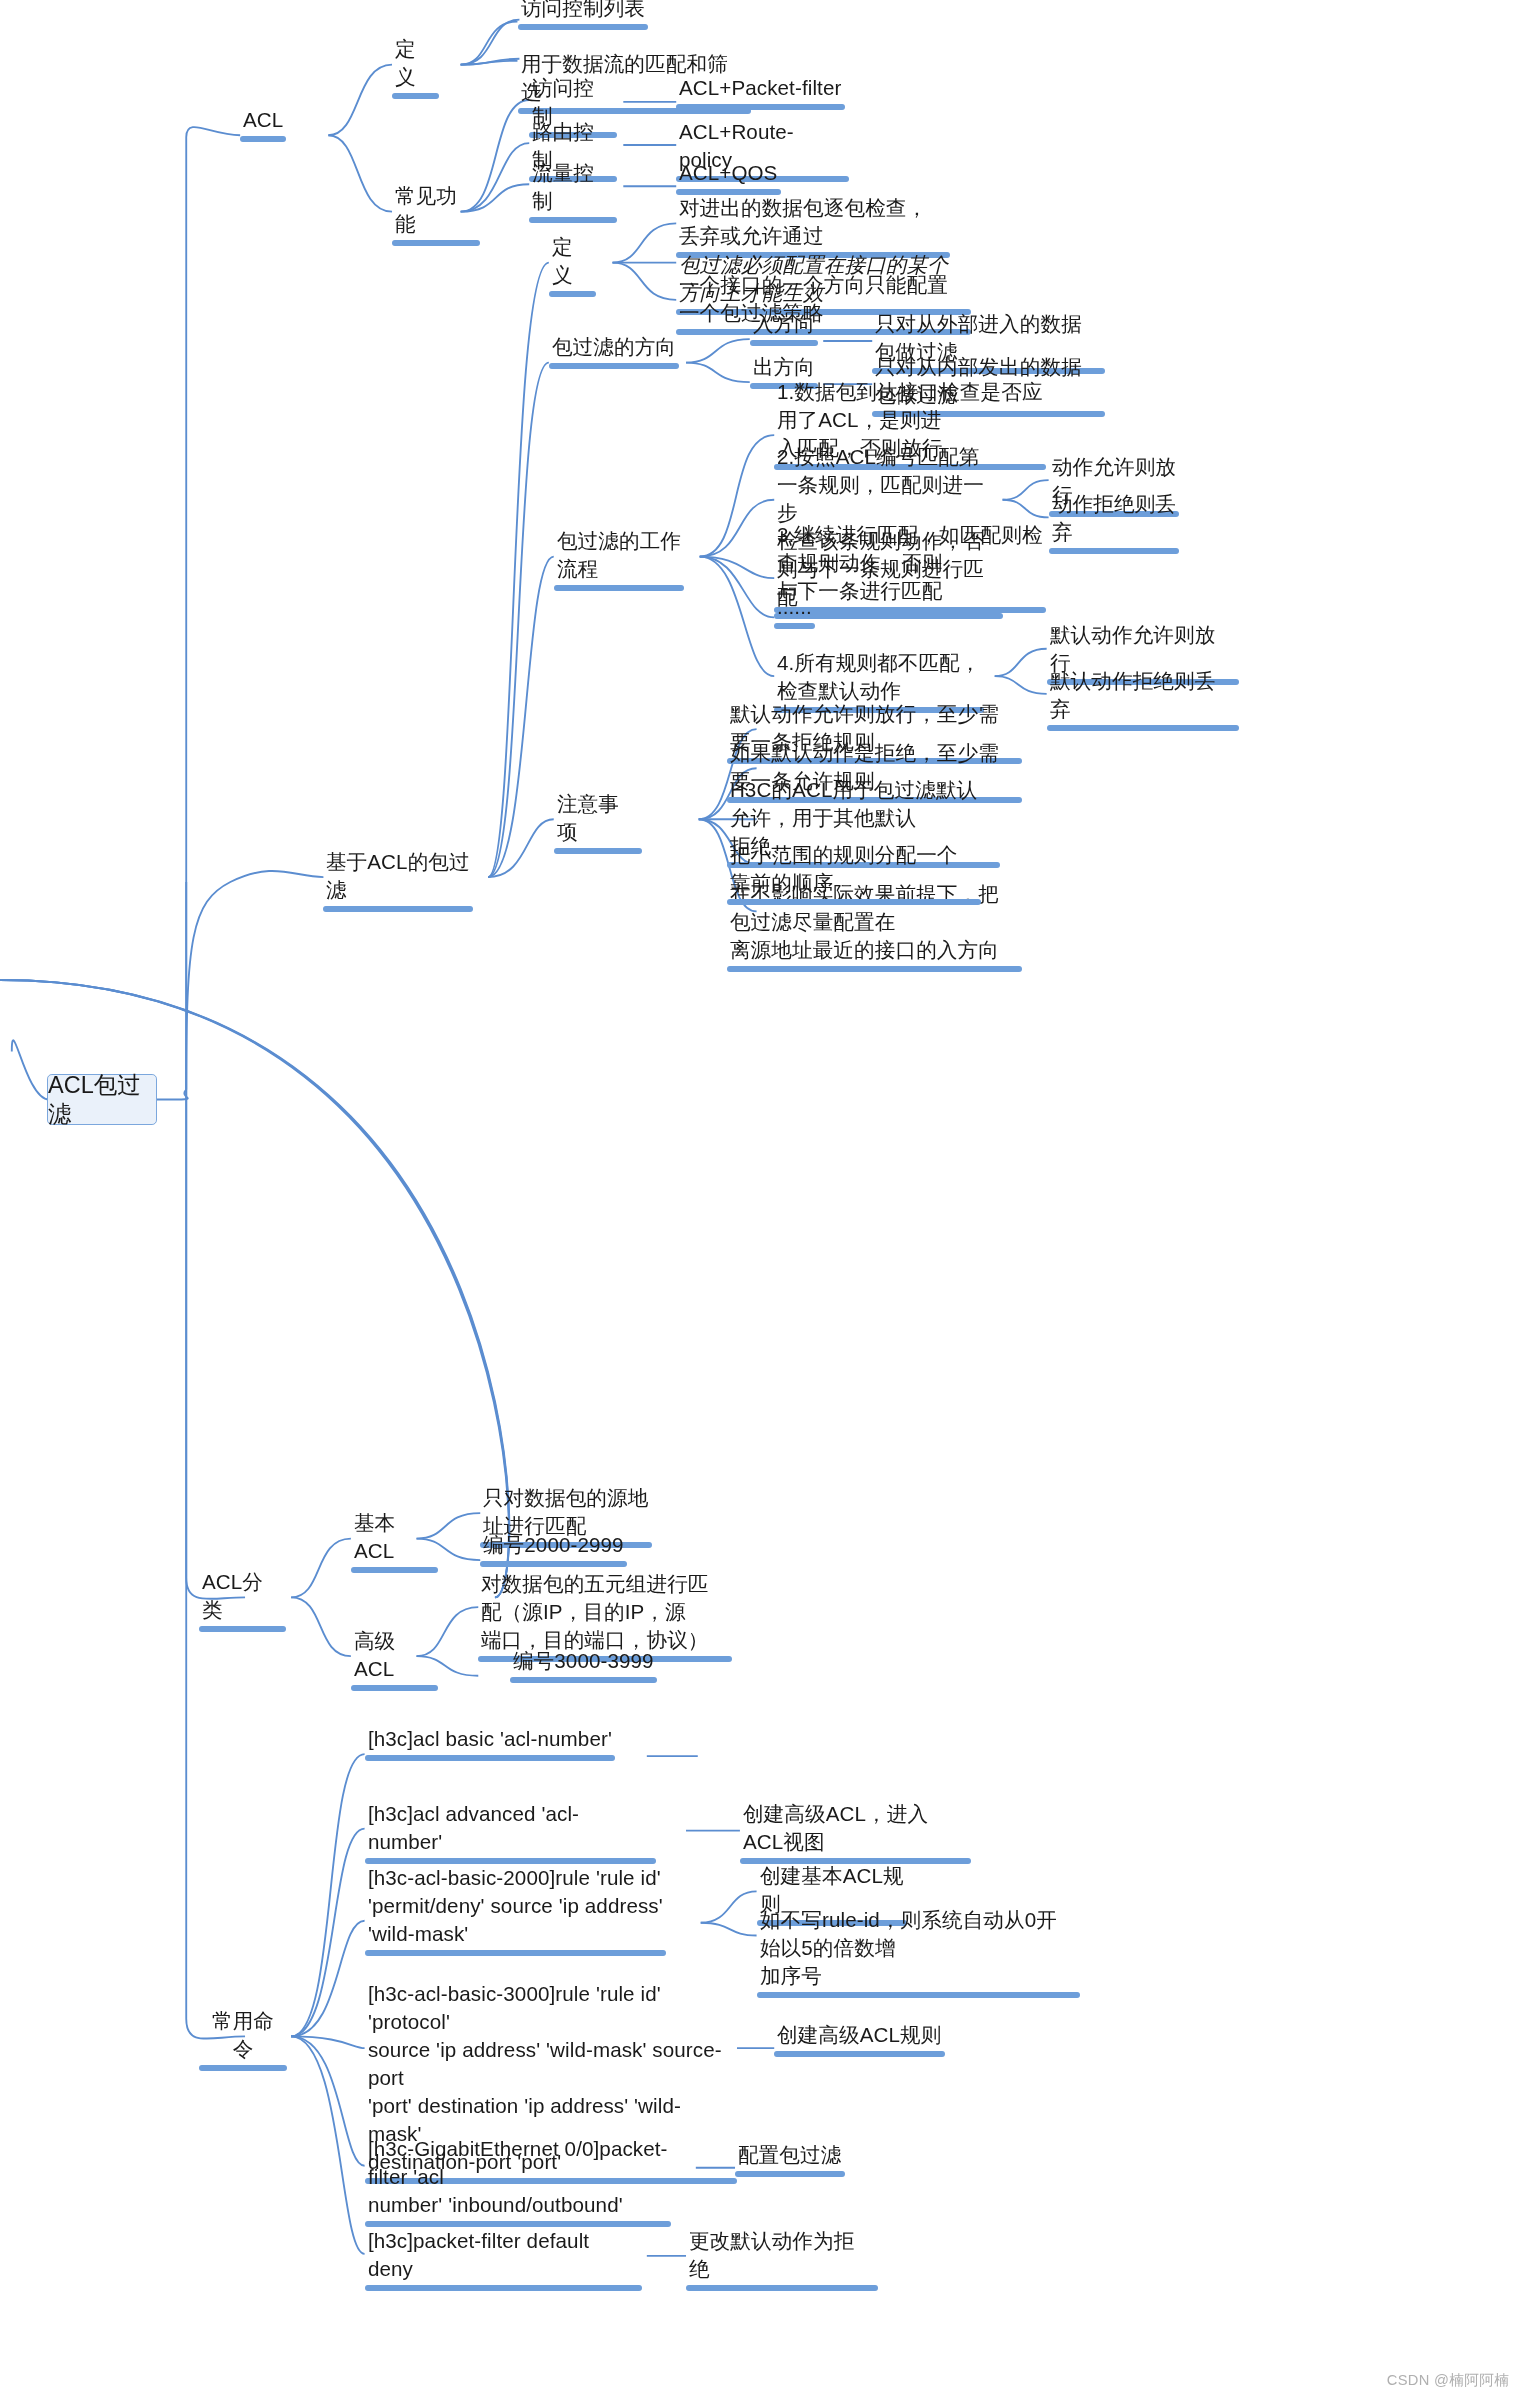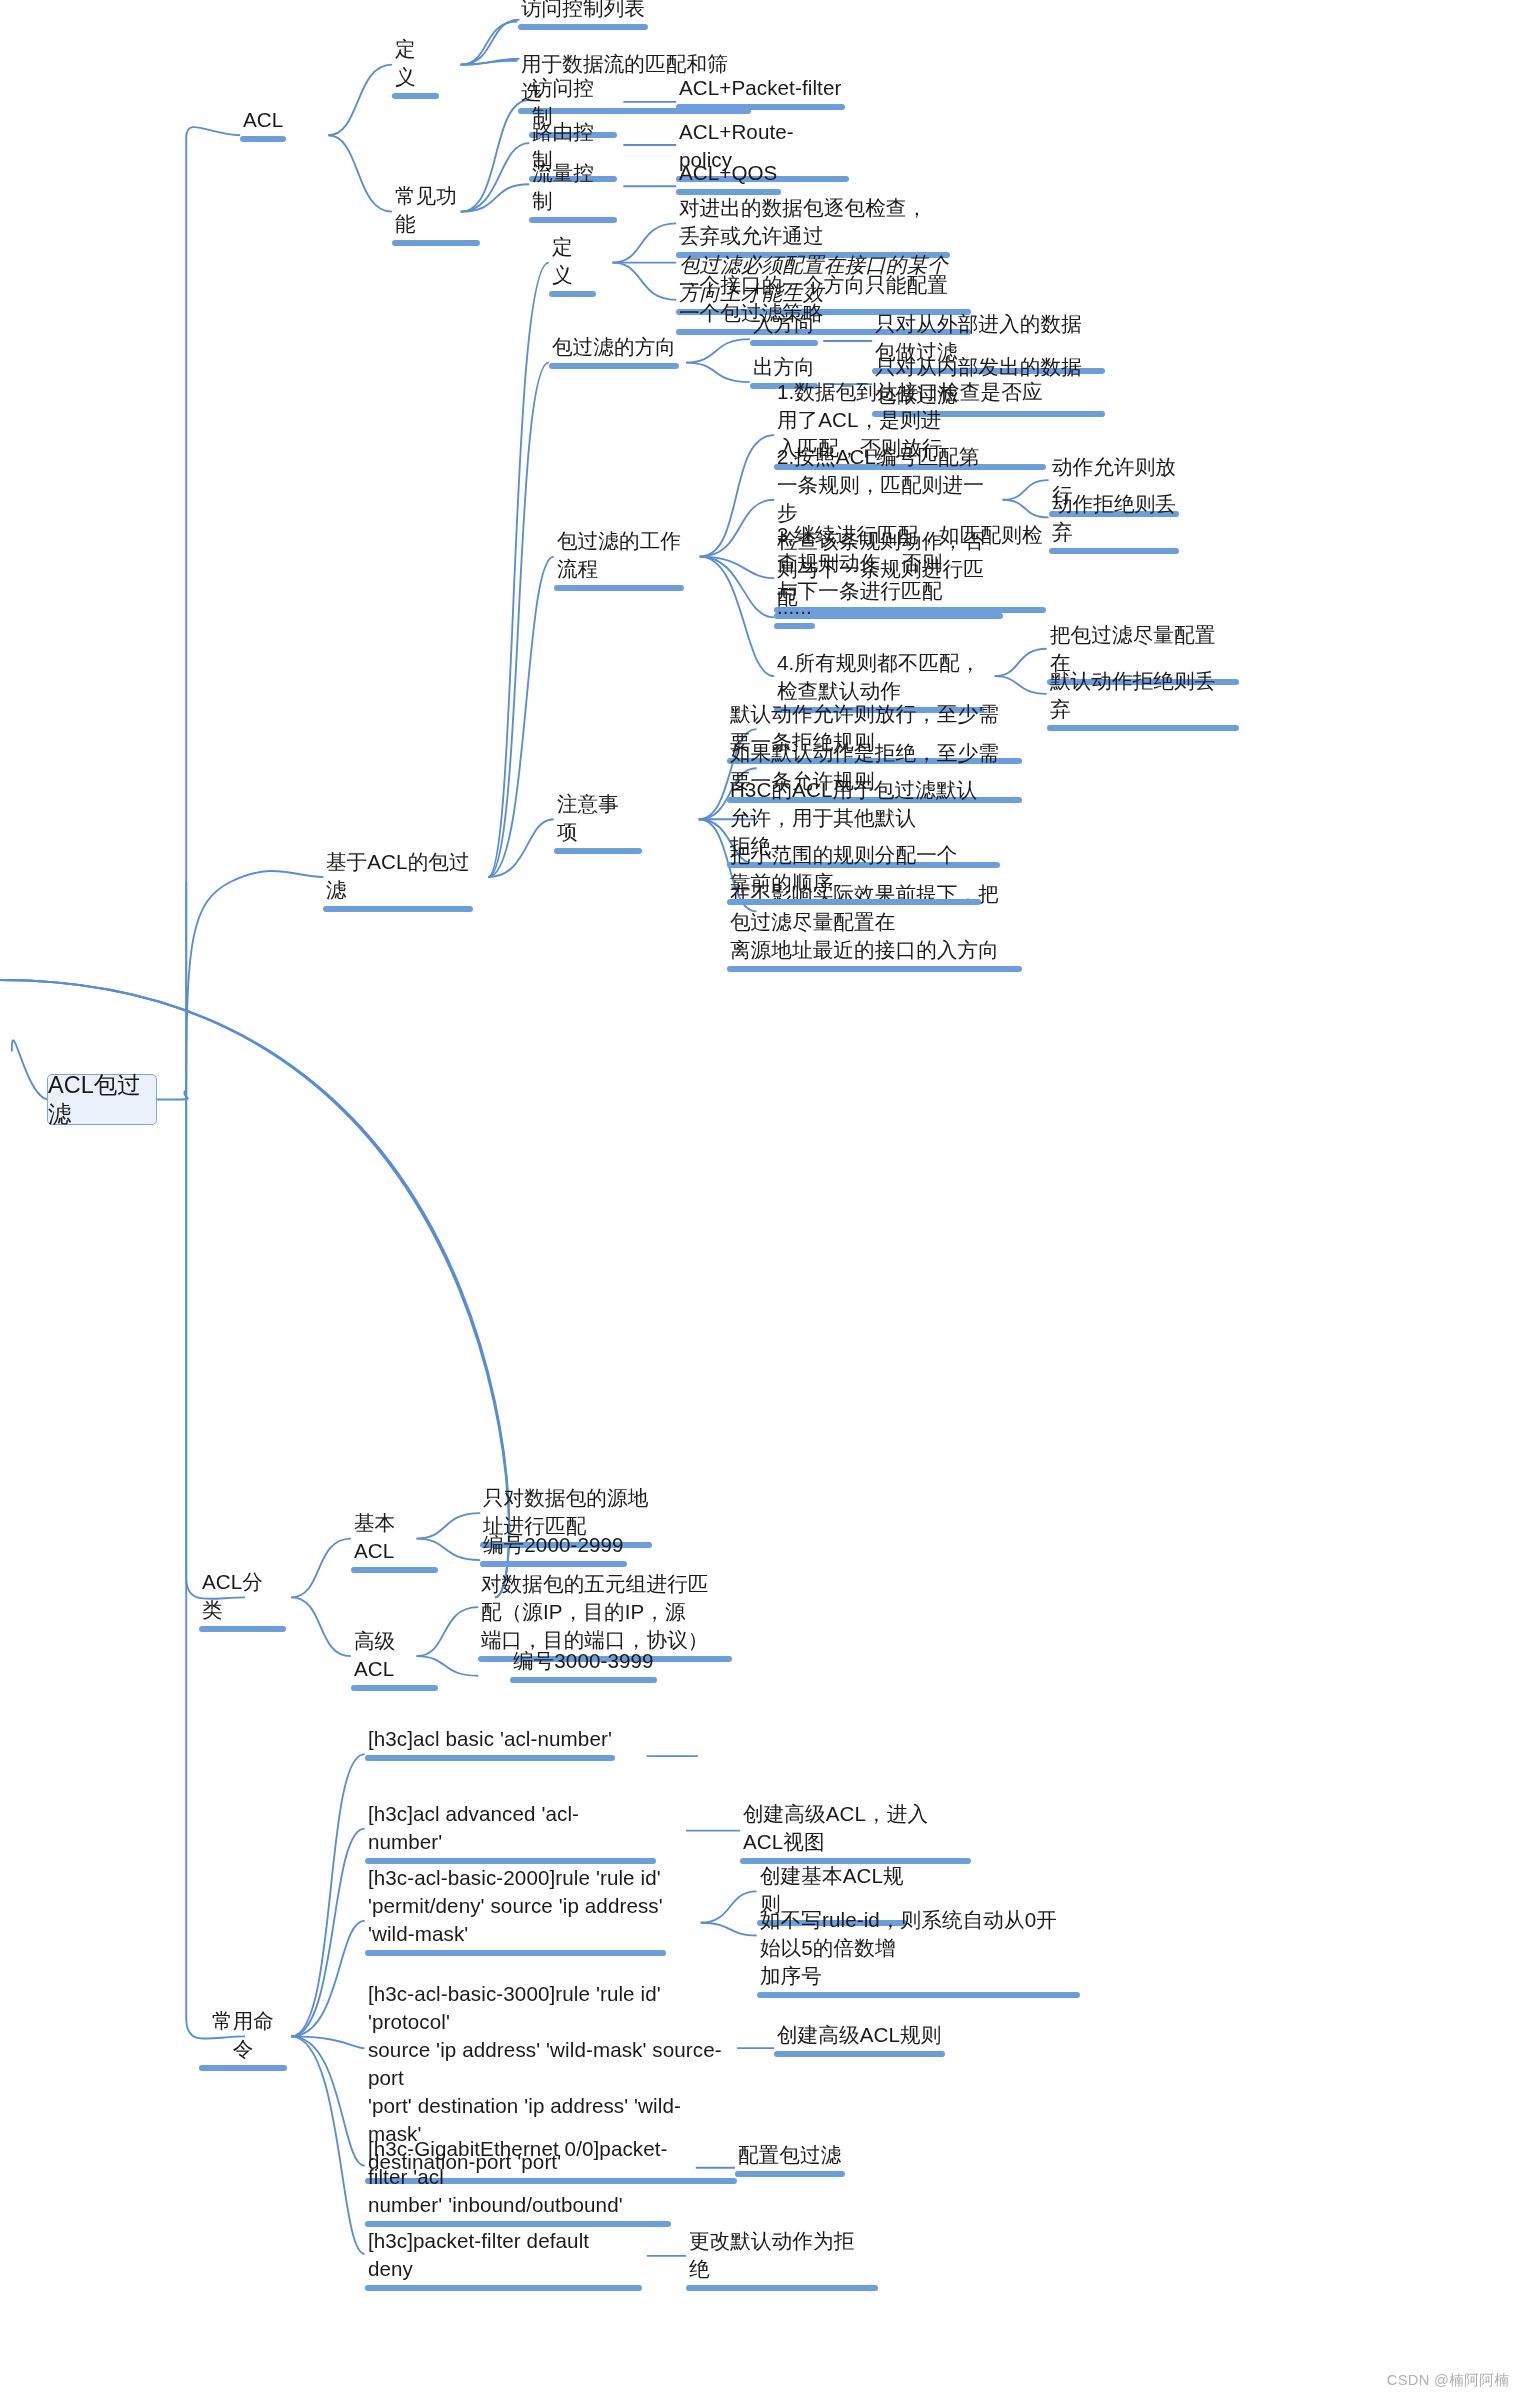--- a/index.html
+++ b/index.html
@@ -308,21 +308,21 @@
   <div class="node" style="left: 774px; top: 593px; width: 41px;">
     <span class="node-label">......</span>
     <span class="node-underline" style="width: 41px;"></span>
   </div>
 
   <div class="node" style="left: 774px; top: 649px; width: 210px;">
     <span class="node-label">4.所有规则都不匹配，检查默认动作</span>
     <span class="node-underline" style="width: 210px;"></span>
   </div>
   <div class="node" style="left: 1047px; top: 621px; width: 192px;">
-    <span class="node-label">把包过滤尽量配置在</span>
+    <span class="node-label">默认动作允许则放行</span>
     <span class="node-underline" style="width: 192px;"></span>
   </div>
   <div class="node" style="left: 1047px; top: 667px; width: 192px;">
     <span class="node-label">默认动作拒绝则丢弃</span>
     <span class="node-underline" style="width: 192px;"></span>
   </div>
 
   <div class="node" style="left: 554px; top: 790px; width: 88px;">
     <span class="node-label">注意事项</span>
     <span class="node-underline" style="width: 88px;"></span>

